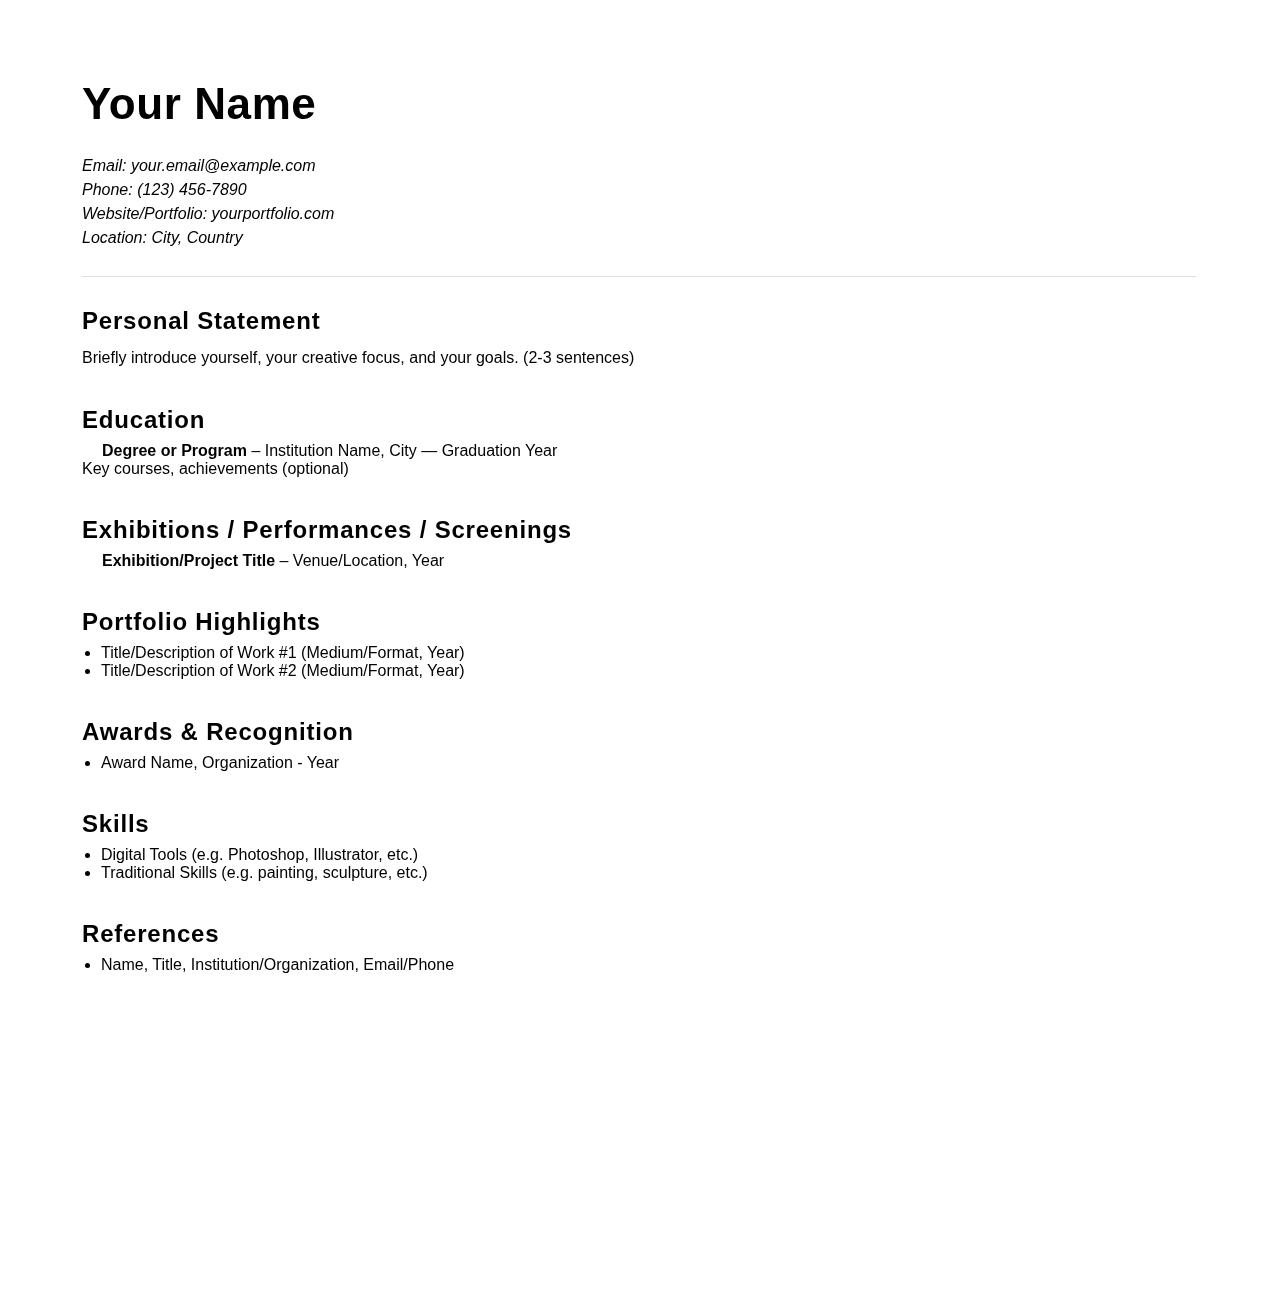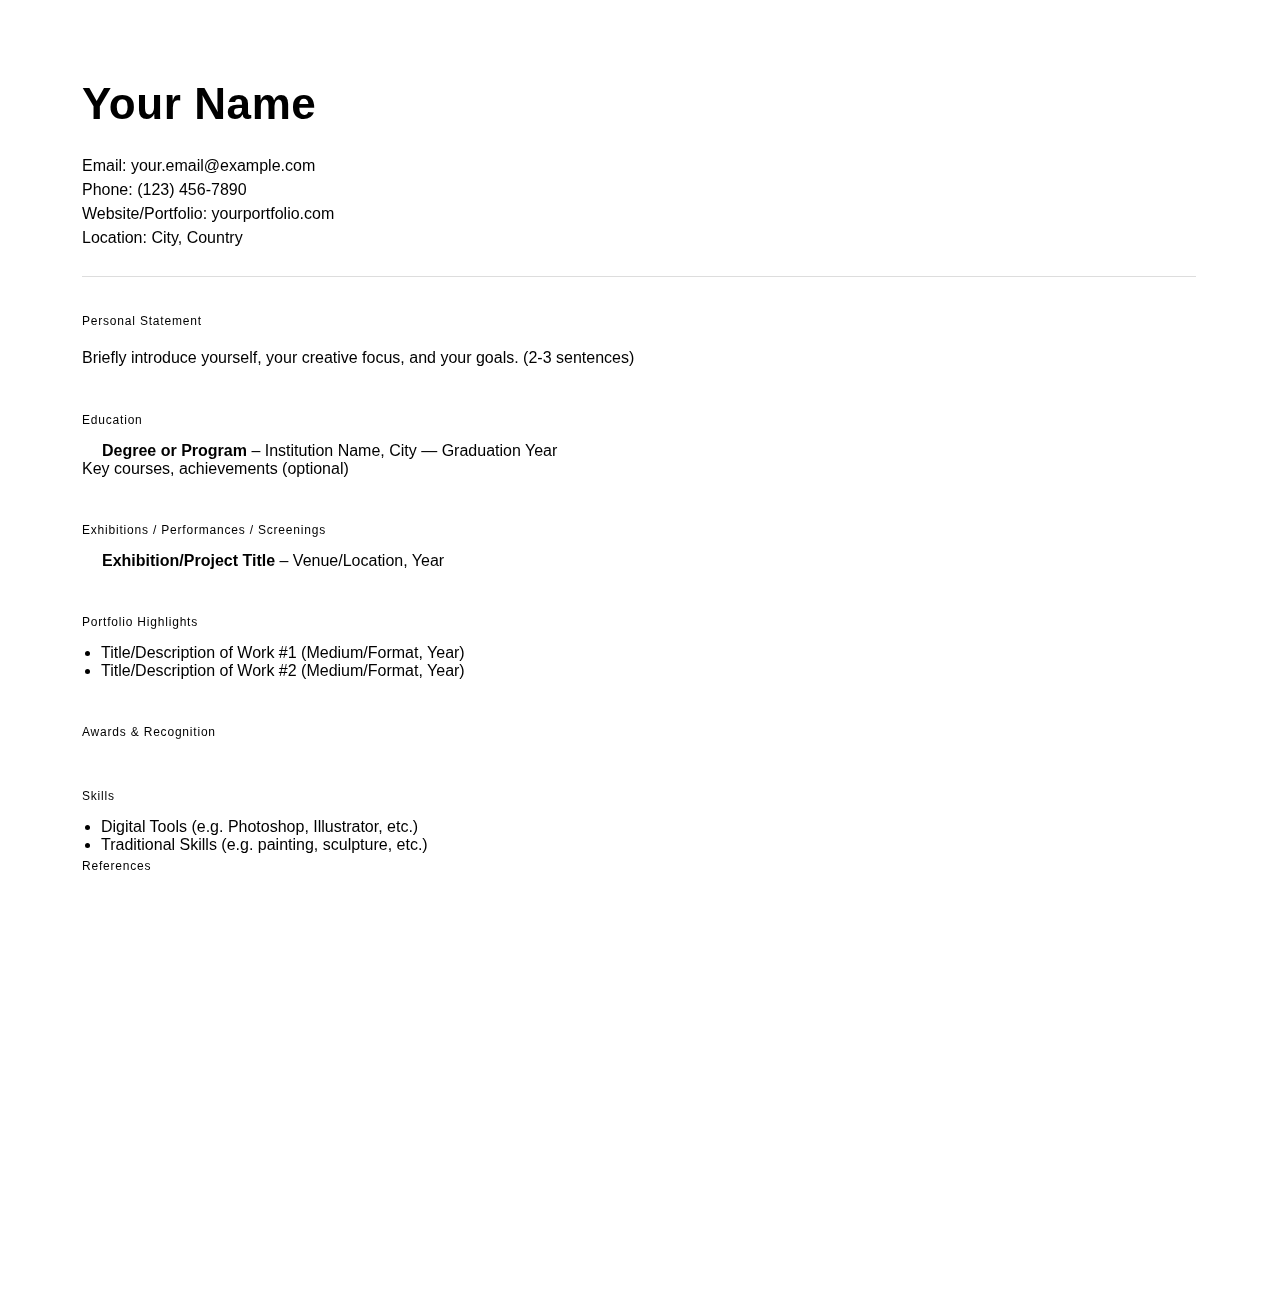--- a/index.html
+++ b/index.html
@@ -20,31 +20,31 @@
     font-weight: bold;
     margin: 0;
     line-height: 48px;
     letter-spacing: 0.6px;
   }
   .contact {
     margin-top: 26px;
     font-size: 16px;
     line-height: 24px;
   }
-  .contact div { white-space: nowrap; }
+  .contact div { white-space: nowrap; font-style: italic; }
   hr.divider {
     border: none;
     border-top: 1px solid #dddddd;
     margin: 26px 0 0 0;
     height: 0;
   }
   .section { margin: 0; }
   h2 {
-    font-size: 12px;
-    font-weight: normal;
+    font-size: 24px;
+    font-weight: bold;
     letter-spacing: 0.8px;
     margin: 0;
     line-height: 24px;
   }
   .p { font-size: 16px; line-height: 18px; margin: 0; }
   strong { font-weight: bold; margin-left: 20px; }
   ul {
     margin: 0;
     padding-left: 19px;
     font-size: 16px;
@@ -53,21 +53,21 @@
   li { margin: 0; }
   #sec-personal { margin-top: 32px; }
   #sec-personal .p { margin-top: 16px; }
   #sec-education { margin-top: 41px; }
   .entry-block { margin-top: 10px; }
   #sec-exhibitions { margin-top: 40px; }
   #sec-portfolio { margin-top: 40px; }
   #sec-awards { margin-top: 40px; }
   #sec-experience { margin-top: 40px; }
   #sec-skills { margin-top: 40px; }
-  #sec-references { }
+  #sec-references { margin-top: 40px; }
 </style>
 </head>
 <body>
 
 <div class="page">
 
   <header>
     <h1>Your Name</h1>
     <div class="contact">
       <div>Email: your.email@example.com</div>
@@ -102,28 +102,34 @@
   <section class="section" id="sec-portfolio">
     <h2>Portfolio Highlights</h2>
     <ul class="entry-block">
       <li>Title/Description of Work #1 (Medium/Format, Year)</li>
       <li>Title/Description of Work #2 (Medium/Format, Year)</li>
     </ul>
   </section>
 
   <section class="section" id="sec-awards">
     <h2>Awards &amp; Recognition</h2>
+    <ul class="entry-block">
+      <li>Award Name, Organization - Year</li>
+    </ul>
   </section>
 
 
   <section class="section" id="sec-skills">
     <h2>Skills</h2>
     <ul class="entry-block">
       <li>Digital Tools (e.g. Photoshop, Illustrator, etc.)</li>
       <li>Traditional Skills (e.g. painting, sculpture, etc.)</li>
     </ul>
   </section>
 
   <section class="section" id="sec-references">
     <h2>References</h2>
+    <ul class="entry-block">
+      <li>Name, Title, Institution/Organization, Email/Phone</li>
+    </ul>
   </section>
 
 </div>
 
 </body></html>

